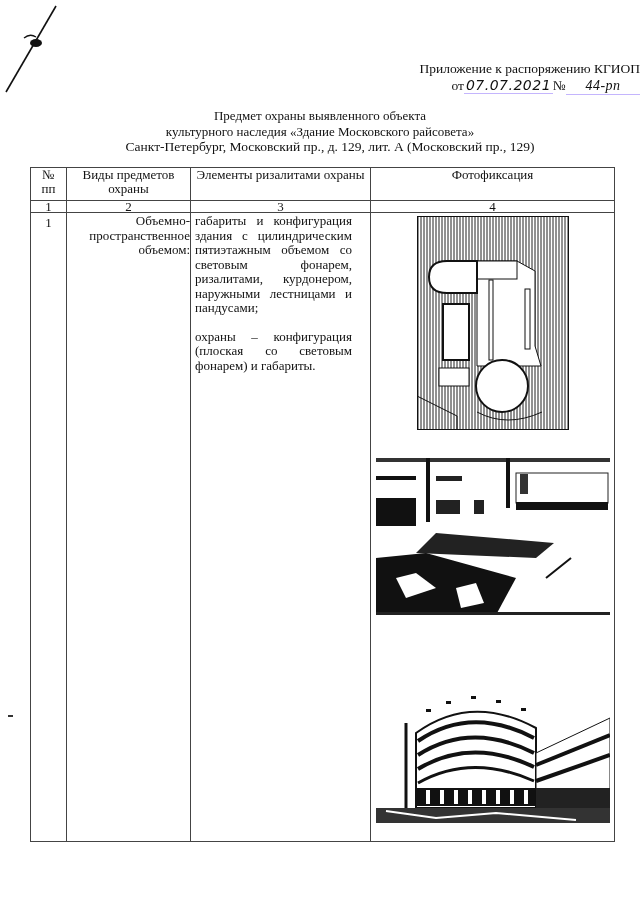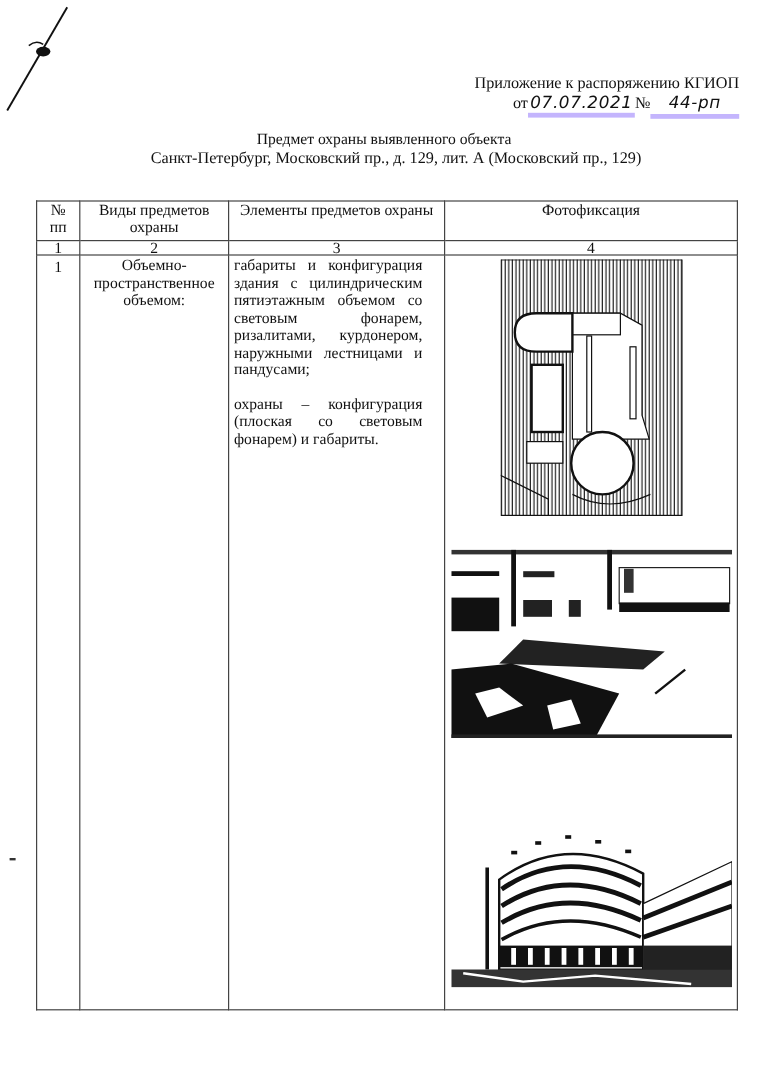--- a/index.html
+++ b/index.html
@@ -1,34 +1,34 @@
 <!DOCTYPE html>
 <html><head>
 <meta charset="utf-8">
 <style>
   html, body { margin: 0; padding: 0; background: #ffffff; }
   body { width: 640px; height: 905px; position: relative; overflow: hidden;
          font-family: "Liberation Serif", "DejaVu Serif", serif; color: #111; }
   .abs { position: absolute; }
   .mark { left: 0; top: 0; width: 60px; height: 100px; }
-  .appendix { right: 24px; top: 60px; text-align: right; font-size: 13.5px; line-height: 17px; }
+  .appendix { right: 0; top: 60px; text-align: right; font-size: 13.5px; line-height: 17px; }
   .appendix .line2 { display: inline-block; }
   .hand { font-family: "DejaVu Sans", sans-serif; font-style: italic; font-size: 14px;
-          border-bottom: 4px solid #c4b5fd; padding: 0 2px; letter-spacing: 0.5px; }
-  .num-hand { width: 70px; display: inline-block; text-align: center; }
+          border-bottom: 1px solid #c4b5fd; padding: 0 2px; letter-spacing: 0.5px; }
+  .num-hand { width: 70px; display: inline-block; text-align: center; font-family: Liberation Serif, serif; }
   .title { left: 0; width: 640px; top: 108px; text-align: center; font-size: 13px; line-height: 15.5px; }
   .title div:last-child { font-size: 13.5px; padding-left: 20px; }
   table.main { position: absolute; left: 30px; top: 167px; width: 584px; border-collapse: collapse;
                font-size: 13px; table-layout: fixed; }
   table.main td, table.main th { border: 1.3px solid #444; padding: 0; vertical-align: top; font-weight: normal; }
   th { text-align: center; line-height: 14px; height: 32px; }
   tr.nums td { text-align: center; height: 11px; line-height: 11px; font-size: 13px; }
   tr.body td { height: 626px; }
   .c1 { text-align: center; padding-top: 2px !important; }
-  .c2 { text-align: center; line-height: 14.5px; padding-top: 1px !important; }
+  .c2 { text-align: right; line-height: 14.5px; padding-top: 1px !important; }
   .c3 { text-align: justify; line-height: 14.5px; padding: 1px 6px 0 4px !important; }
   .c3 p { margin: 0 12px 14px 0; text-align: justify; text-align-last: left; }
   .photo-cell { position: relative; }
   .ph { position: absolute; background: #fff; overflow: hidden; }
   .ph svg { display: block; }
 </style>
 </head>
 <body>
 
 <svg class="abs mark" viewBox="0 0 60 100" width="60" height="100">
@@ -39,41 +39,42 @@
 
 <div class="abs appendix">
   <div>Приложение к распоряжению КГИОП</div>
   <div class="line2">
     <span>от</span><span class="hand">07.07.2021</span><span>№</span><span class="hand num-hand">44-рп</span>
   </div>
 </div>
 
 <div class="abs title">
   <div>Предмет охраны выявленного объекта</div>
+  <div>культурного наследия «Здание Московского райсовета»</div>
   <div>Санкт-Петербург, Московский пр., д. 129, лит. А (Московский пр., 129)</div>
 </div>
 
 <table class="main">
   <colgroup>
     <col style="width:36px">
       <col style="width:124px">
       <col style="width:180px">
       <col style="width:244px">
   </colgroup>
   <tbody>
       <tr>
     <th>
       <div>№</div>
       <div>пп</div>
     </th>
     <th>
       <div>Виды предметов</div>
       <div>охраны</div>
     </th>
-    <th>Элементы предметов охраны</th>
+    <th>Элементы ризалитами охраны</th>
     <th>Фотофиксация</th>
   </tr>
   <tr class="nums">
     <td>1</td>
     <td>2</td>
     <td>3</td>
     <td>4</td>
   </tr>
   <tr class="body">
     <td class="c1">1</td>

